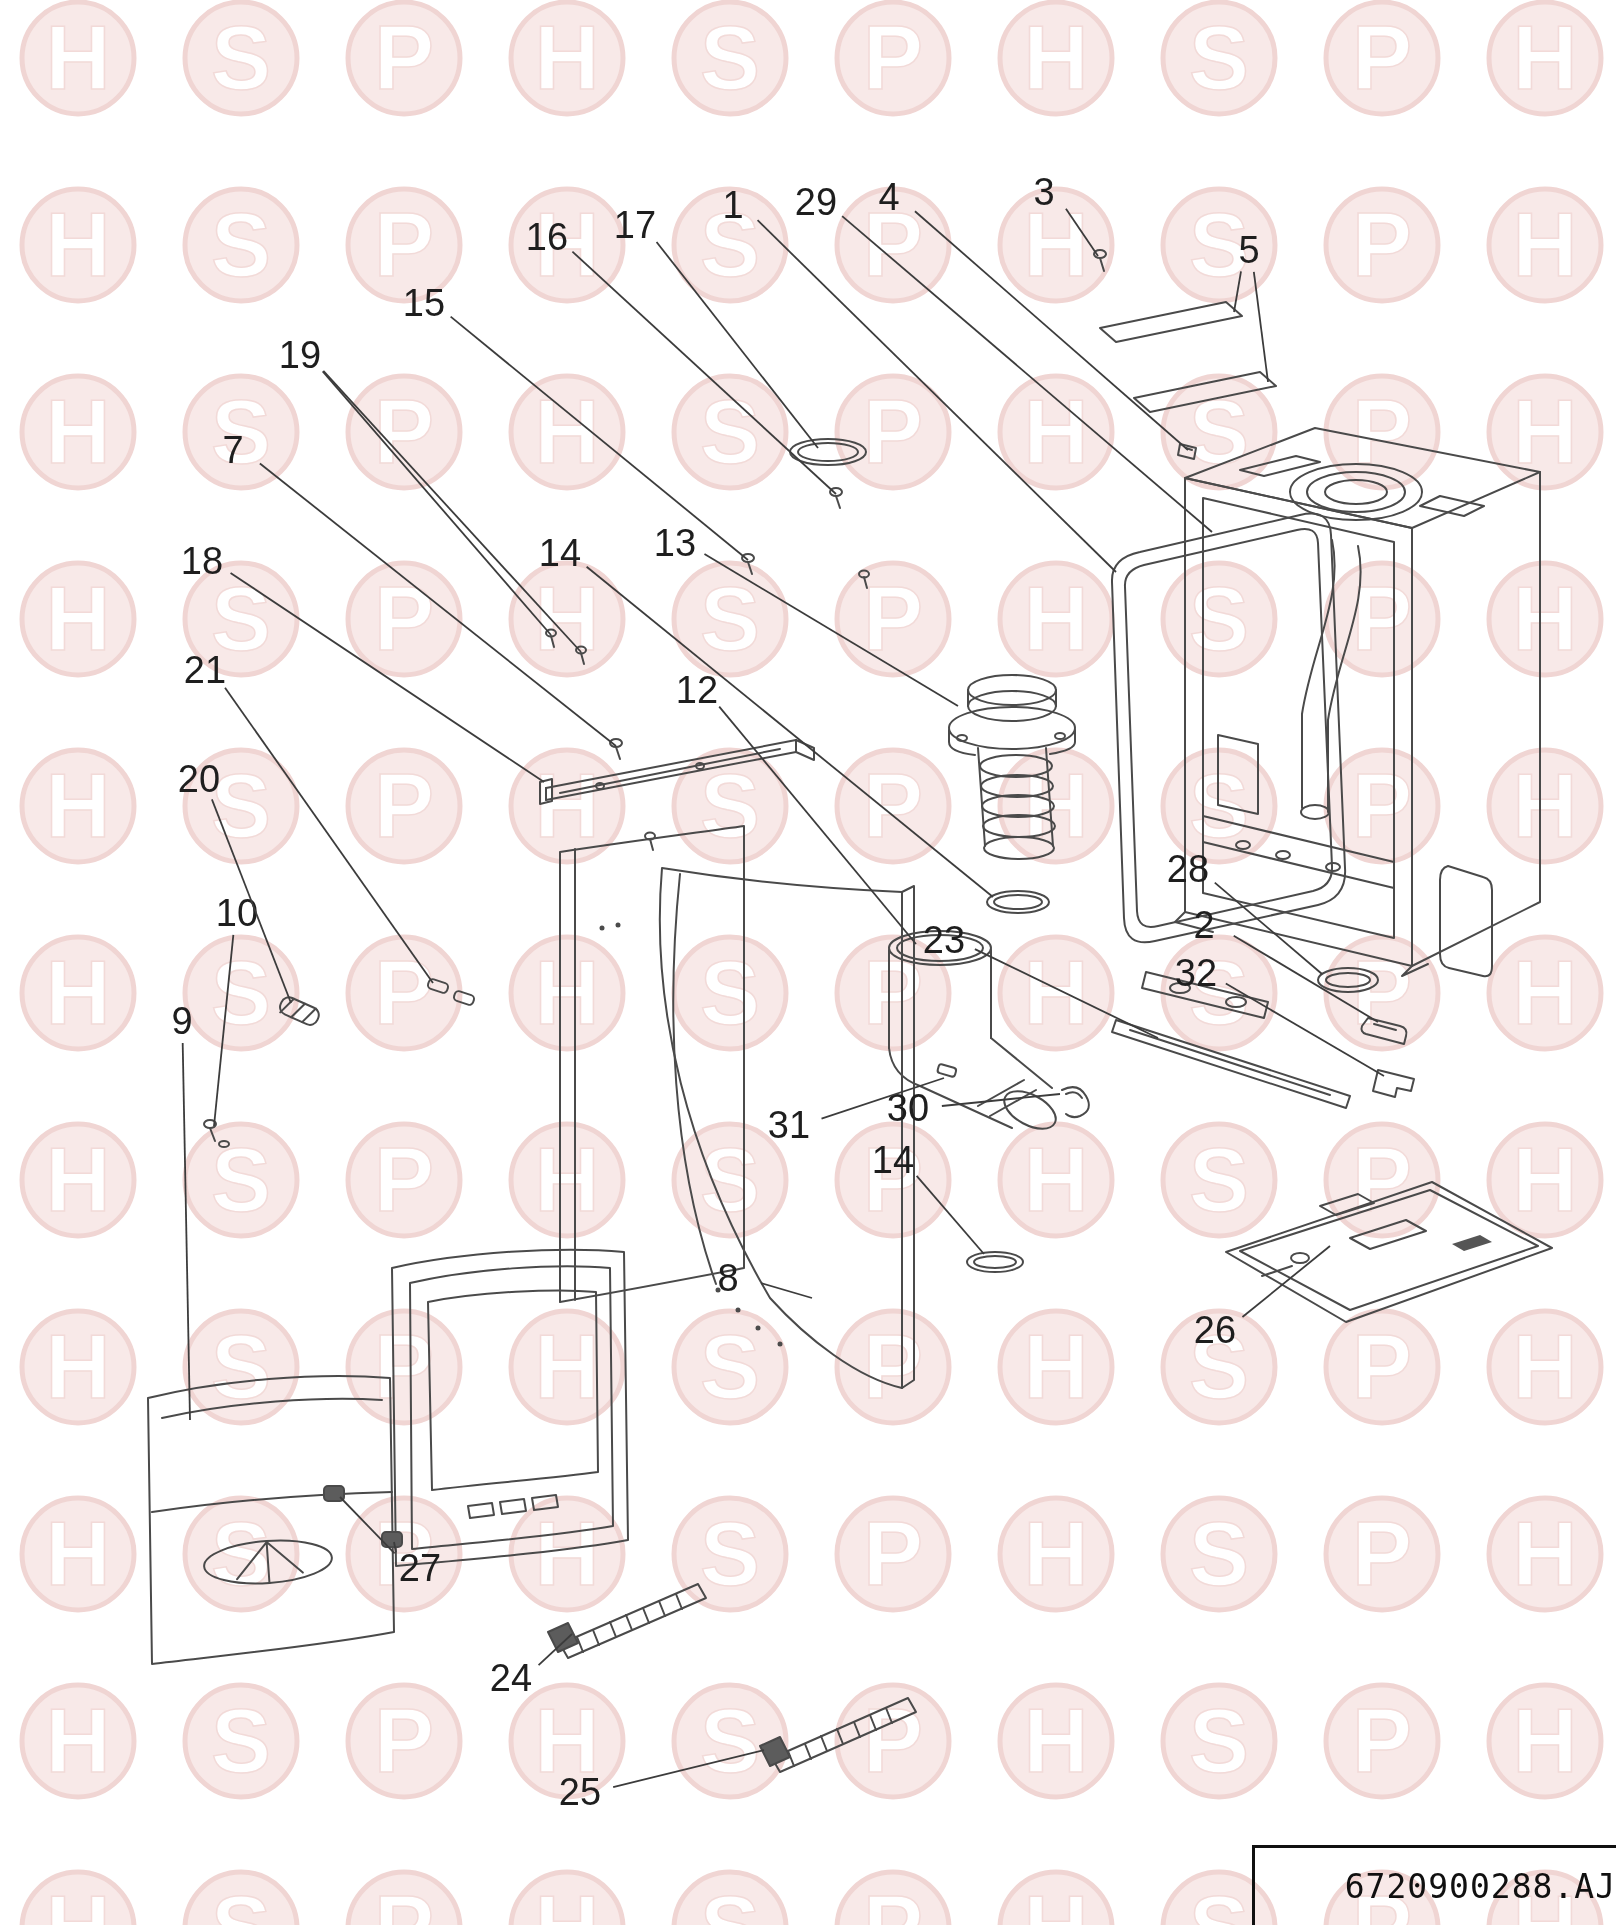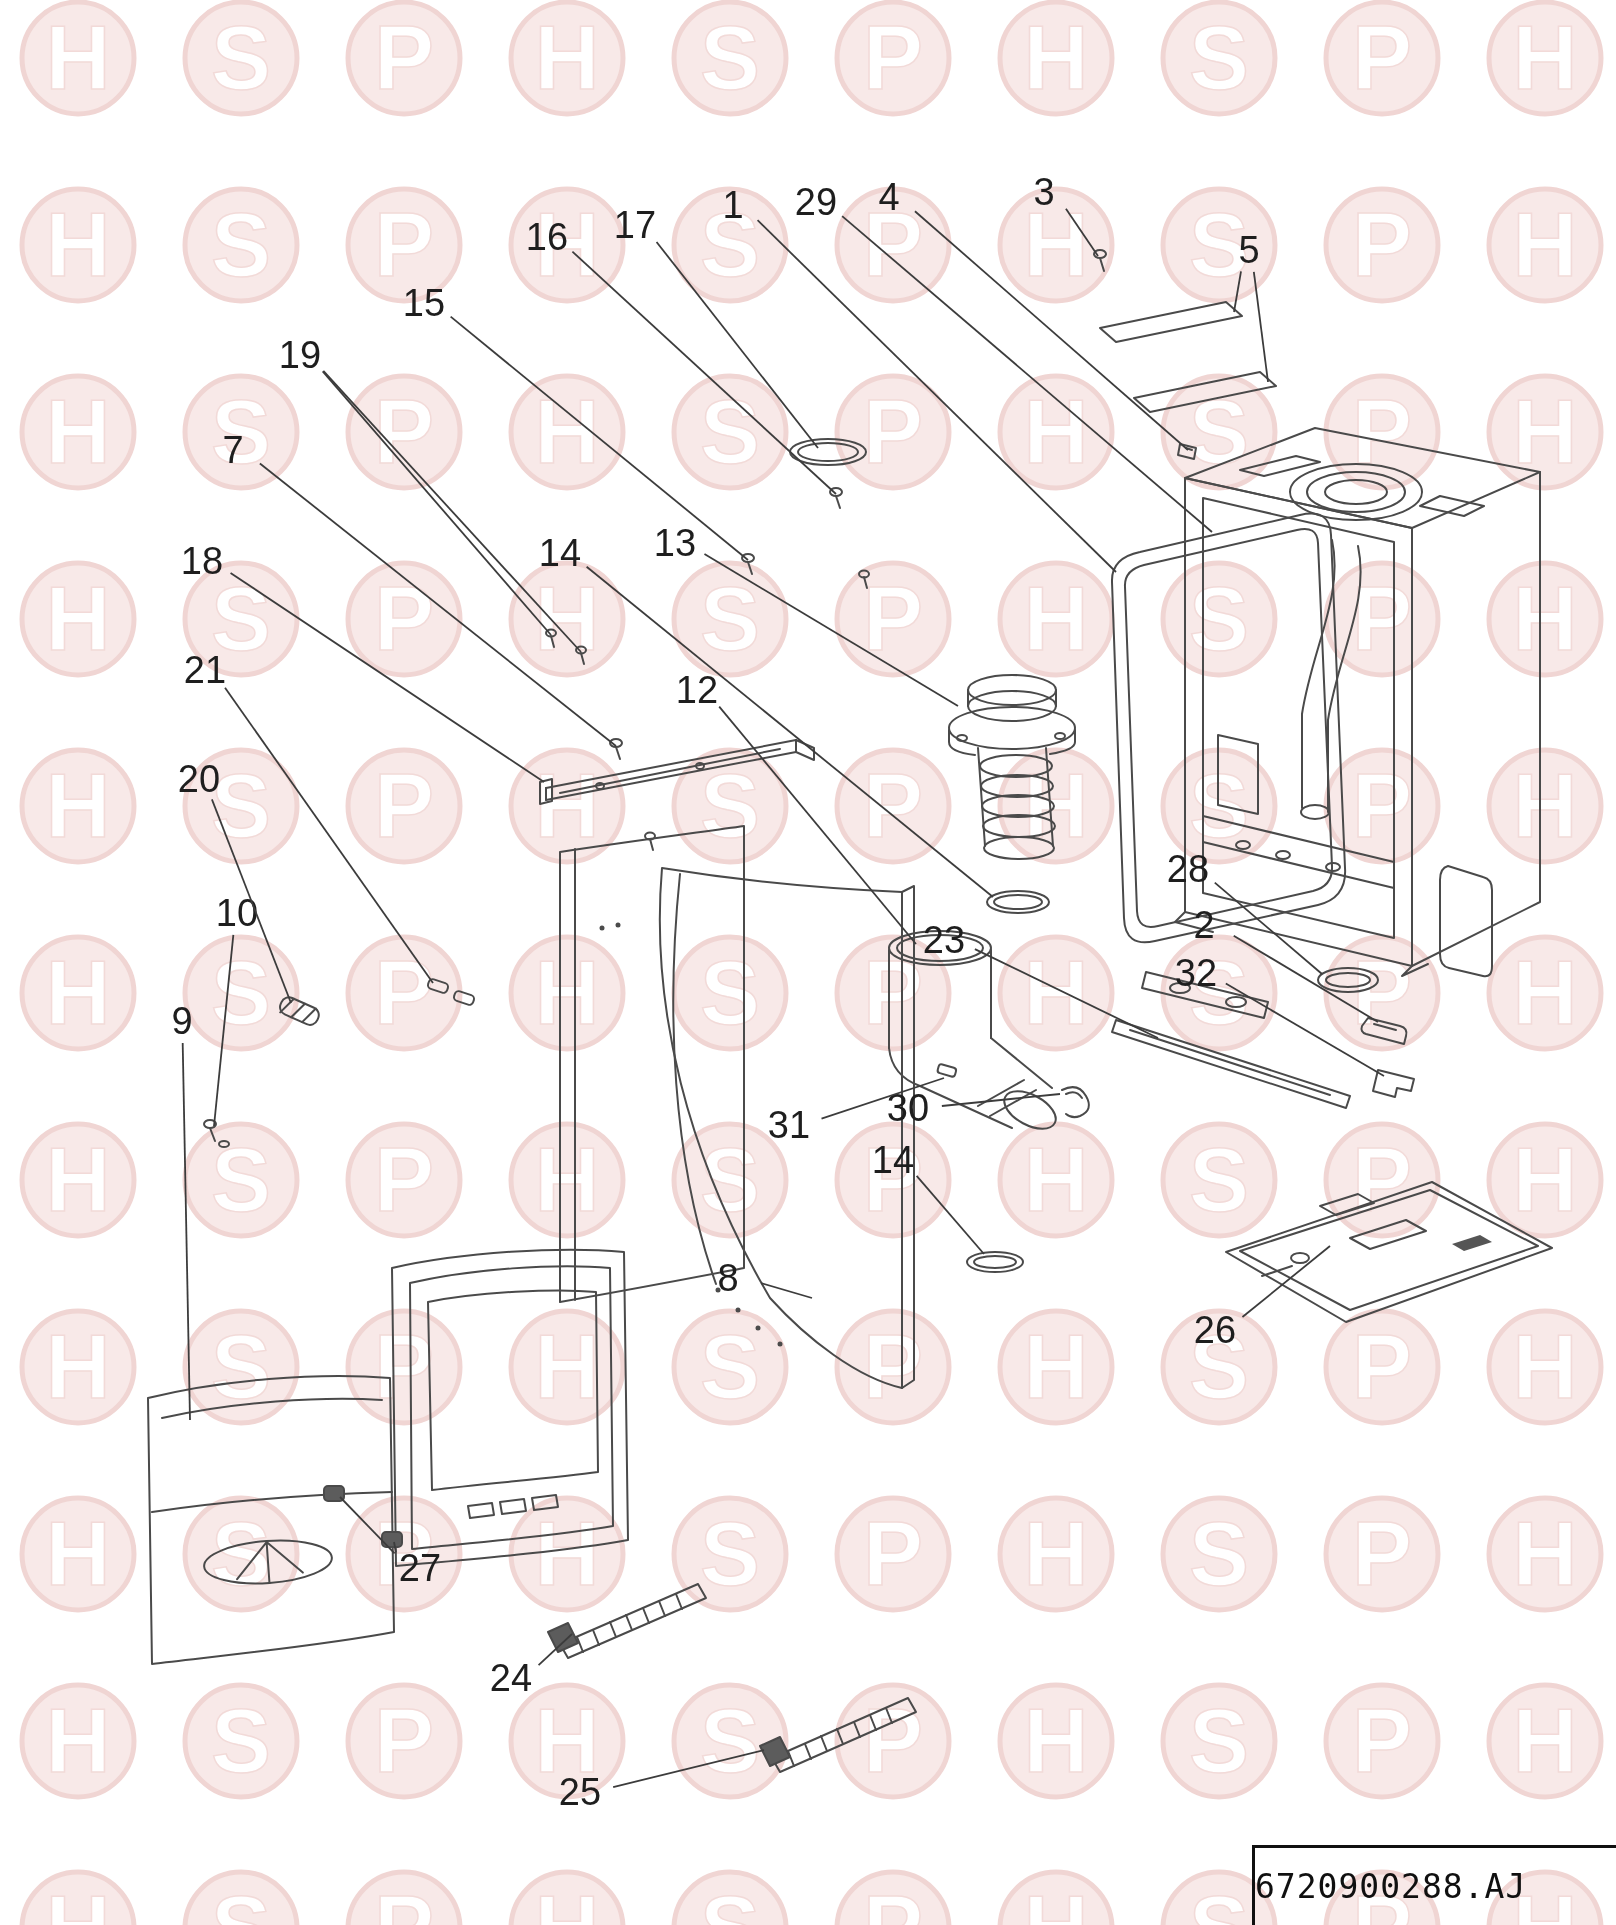--- a/index.html
+++ b/index.html
@@ -27,21 +27,21 @@
     dominant-baseline:central;
   }
   .leader { stroke:#3c3c3c; stroke-width:1.8; }
 
   #titleblock {
     position:absolute;
     left:1252px; top:1845px;
     width:364px; height:80px;
     border-top:3px solid #101010;
     border-left:3px solid #101010;
-    display:flex; align-items:center; justify-content:flex-start;
+    display:flex; align-items:center; justify-content:flex-end;
     font-family:"DejaVu Sans Mono", monospace;
     font-size:33px;
     color:#101010;
     letter-spacing:1px;
   }
 </style>
 </head>
 <body>
 
 <div id="page">

